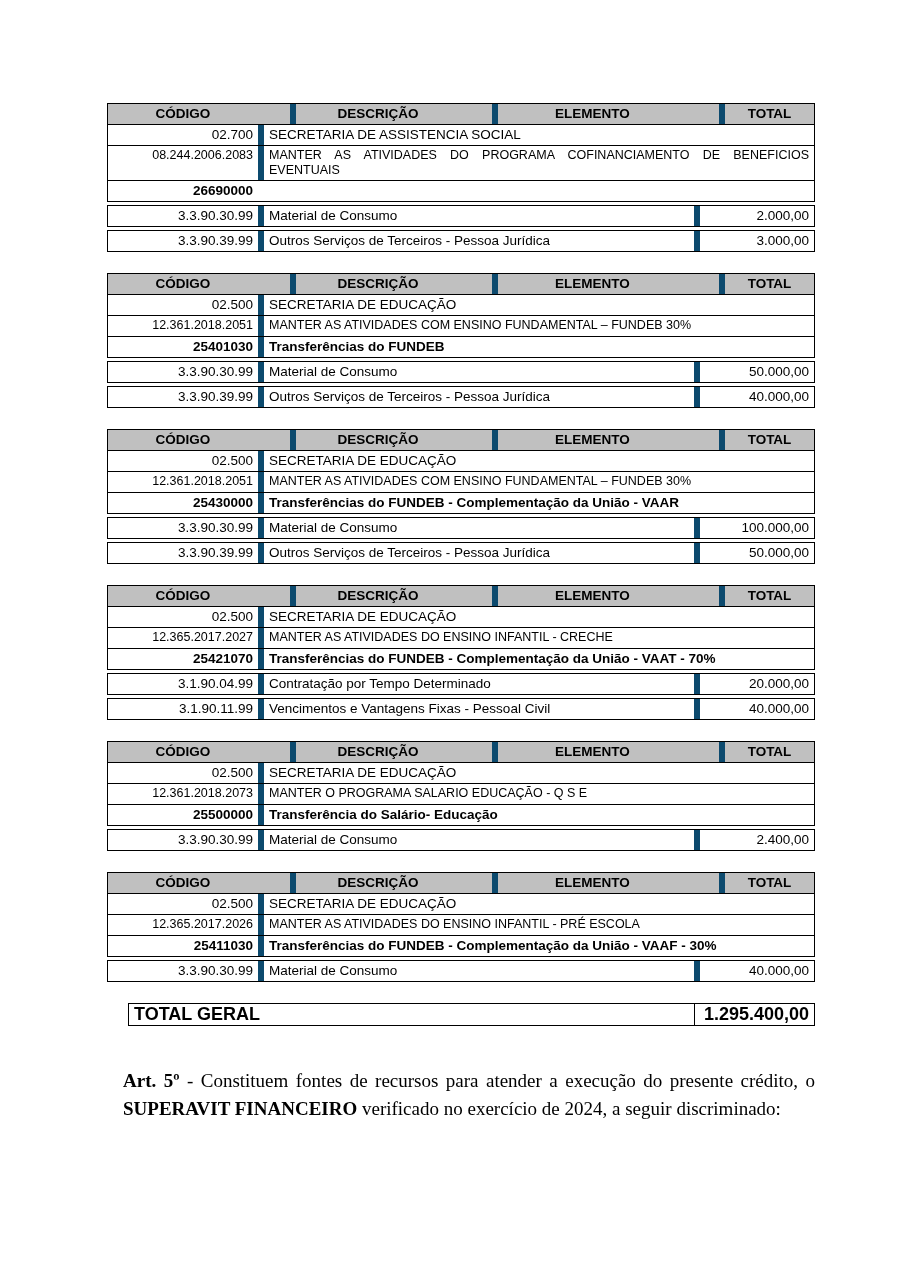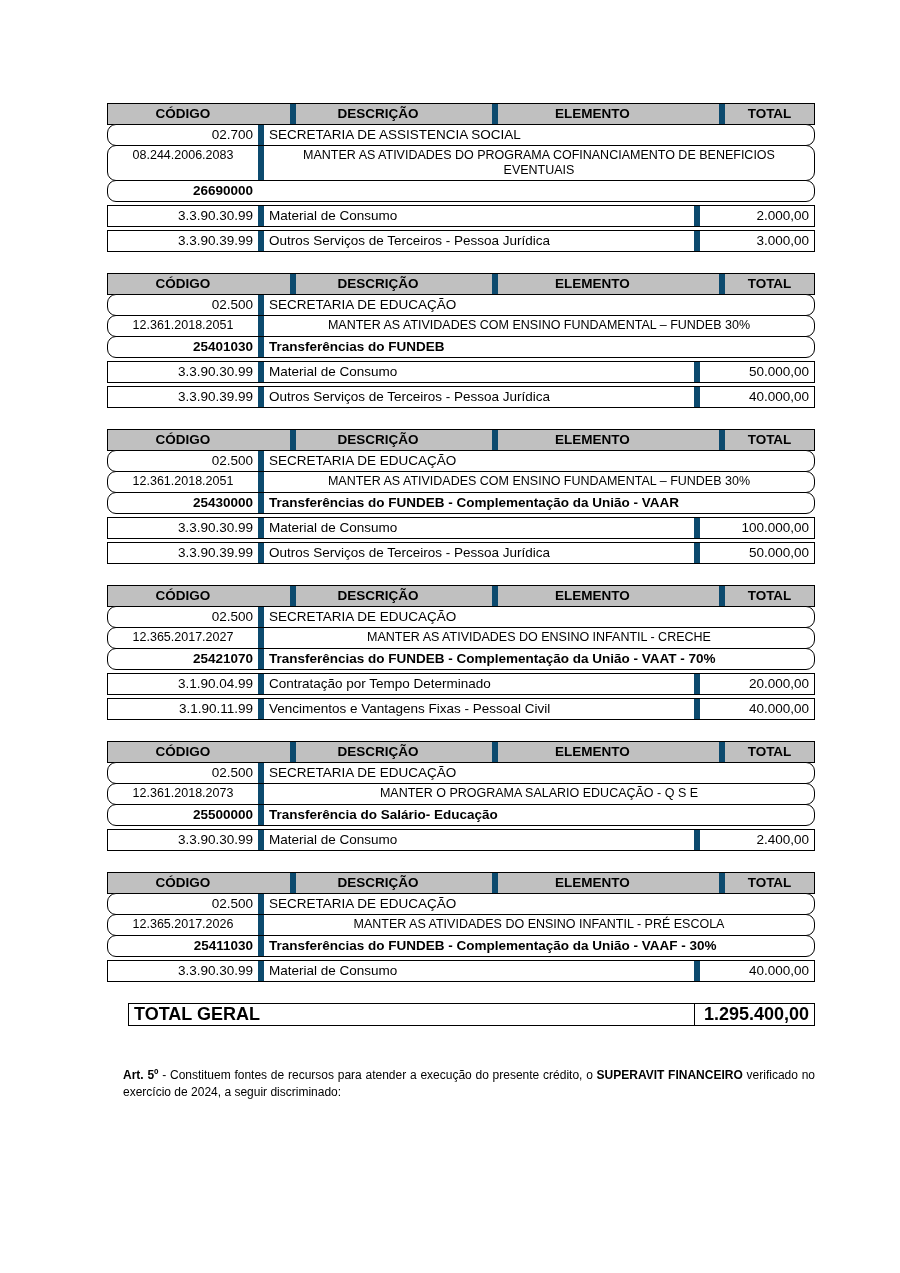--- a/index.html
+++ b/index.html
@@ -13,45 +13,46 @@
   .page { padding: 103px 0 0 107px; }
 
   .budget-table { width: 708px; margin-bottom: 21px; }
   .row { display: grid; border: 1px solid #000; background:#fff; }
   .row + .row { margin-top: -1px; }
   .row.gap { margin-top: 3px; }
 
   .header-row { grid-template-columns: 150px 170px 195px 1fr; background: #c0c0c0; gap: 32px; }
   .header-row .cell { text-align: center; font-weight: bold; }
 
-  .two-col { grid-template-columns: 150px 1fr; border-radius: 9px; }
+  .two-col { grid-template-columns: 150px 1fr; }
   .elem    { grid-template-columns: 150px 1fr 120px; }
 
   .cell { padding: 2px 5px; font-size: 13.5px; line-height: 16px; min-height: 20px; }
   .cell + .cell { border-left: 6px solid #0c4a6e; }
 
   .code  { text-align: right; }
   .total { text-align: right; }
   .source-row .cell { font-weight: bold; }
 
-  .action-row .cell { font-size: 12.5px; line-height: 15px; text-align: center; }
+  .action-row .cell { font-size: 12.5px; line-height: 15px; }
   .action-name { text-align: justify; }
 
   .total-geral {
     display: grid; grid-template-columns: 1fr 120px;
     width: 687px; margin-left: 21px; margin-top: 19px;
     border: 1px solid #000; font-weight: bold;
   }
   .total-geral > div { padding: 2px 5px; font-size: 18px; line-height: 17px; }
   .total-geral .tg-value { border-left: 1px solid #000; text-align: right; }
 
   .art-paragraph {
     width: 692px; margin: 41px 0 0 16px;
-    font-size: 12px; line-height: 1.45;
+    font-size: 19px; line-height: 1.45;
     text-align: justify;
+    font-family: Liberation Serif, serif;
   }
   .art-paragraph .b { font-weight: bold; }
 </style>
 </head>
 <body>
 
 <div class="page">
 
   <div class="budget-table">
     <div class="row header-row">

